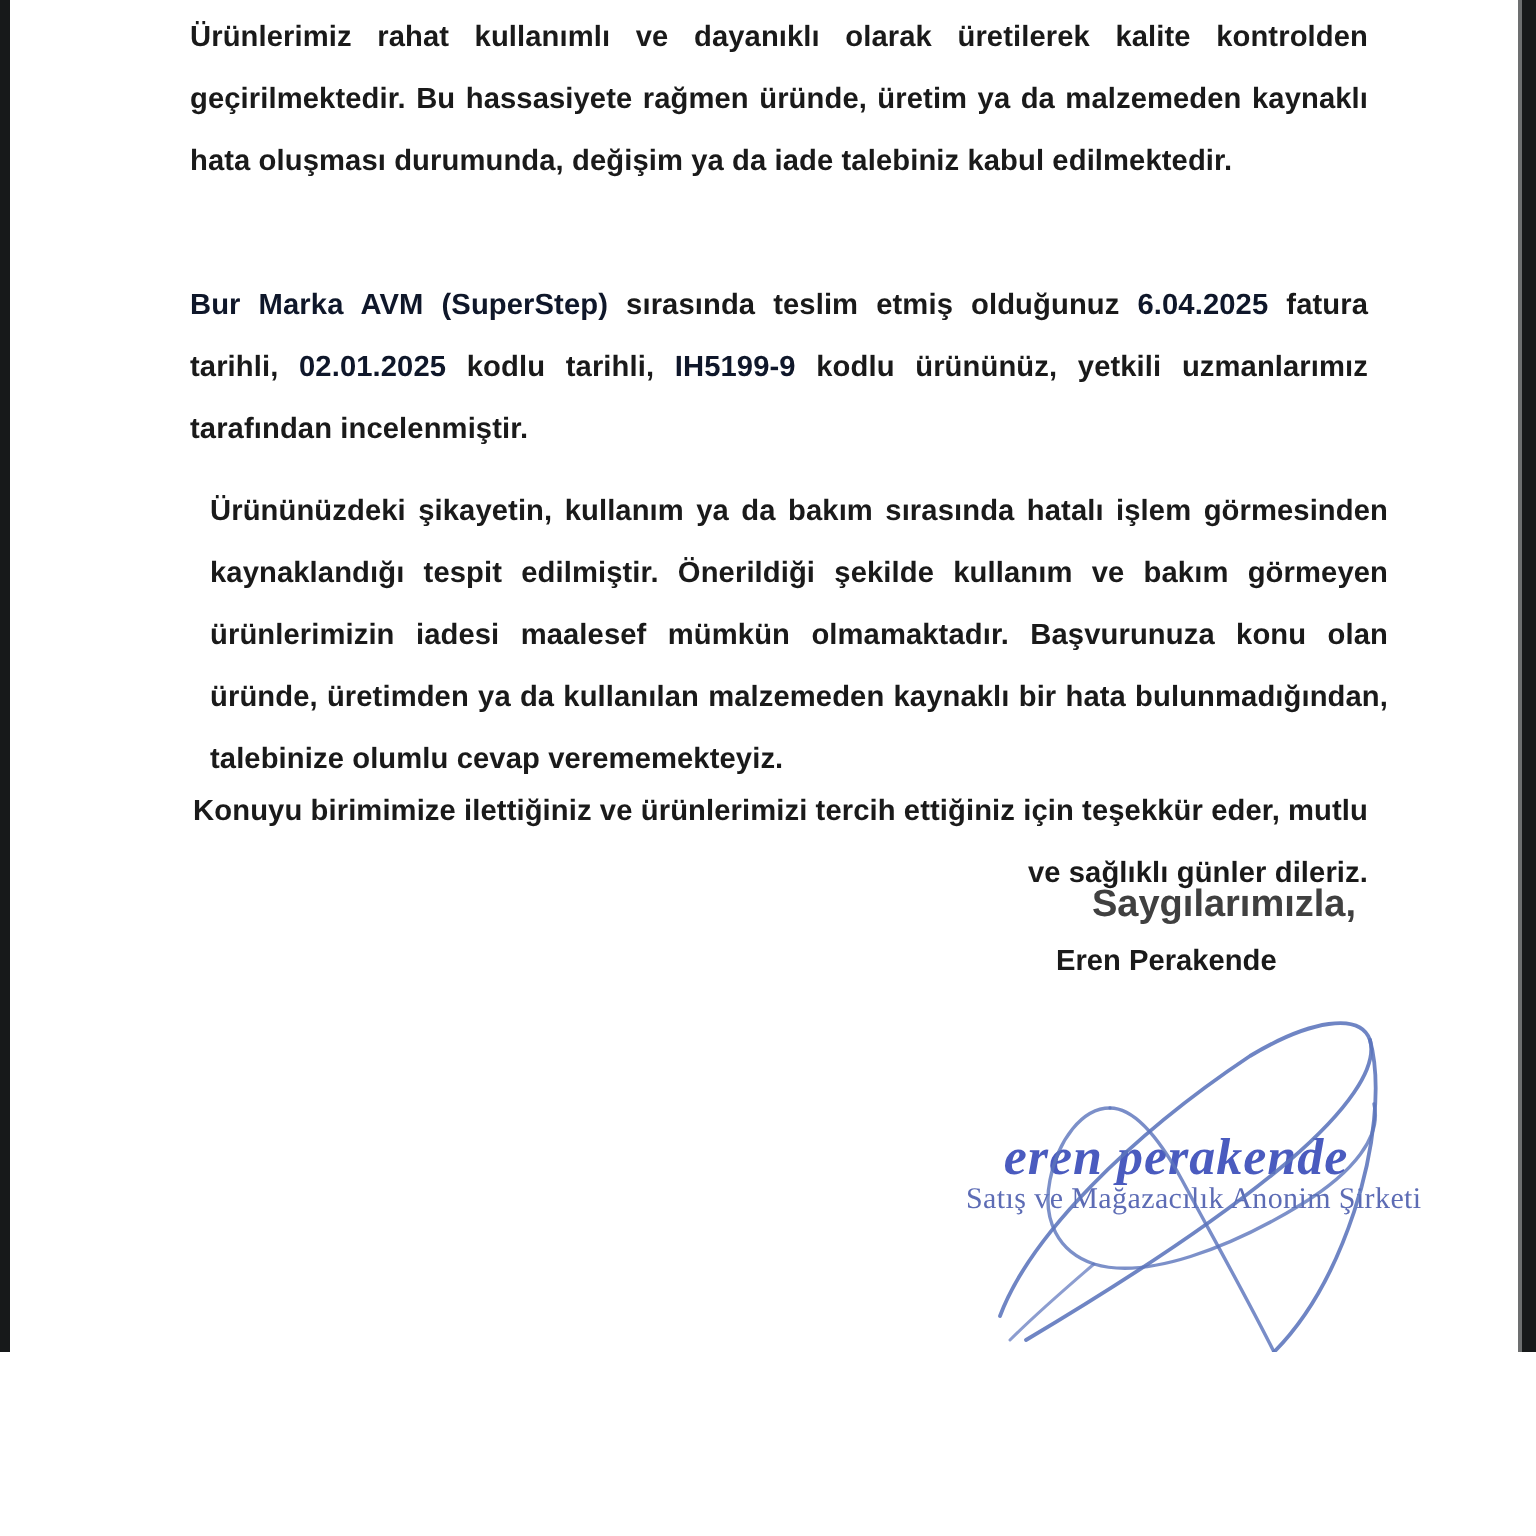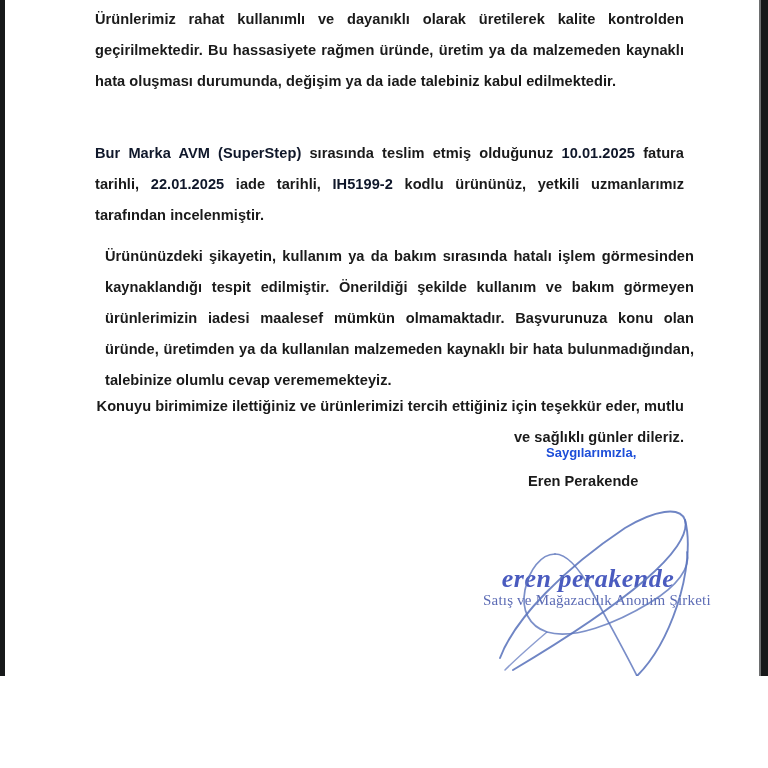--- a/index.html
+++ b/index.html
@@ -65,23 +65,23 @@
   .sig-block {
     position: absolute;
     left: 528px;
     top: 443px;
     width: 200px;
     z-index: 20;
   }
   .sig-regards {
     margin: 0 0 8px 0;
     padding-left: 18px;
-    font-size: 13px;
+    font-size: 19px;
     font-weight: bold;
-    color: #1d4ed8;
+    color: #404040;
     line-height: 20px;
   }
   .sig-name, .sig-dept {
     margin: 0;
     font-size: 14.6px;
     font-weight: bold;
     color: #1a1a1a;
     line-height: 20px;
     white-space: nowrap;
   }
@@ -138,21 +138,21 @@
 <div class="page">
 
   <div class="edge edge-left"></div>
   <div class="edge-right-inner"></div>
   <div class="edge edge-right"></div>
 
   <div class="content">
 
     <p class="para p1">Ürünlerimiz rahat kullanımlı ve dayanıklı olarak üretilerek kalite kontrolden geçirilmektedir. Bu hassasiyete rağmen üründe, üretim ya da malzemeden kaynaklı hata oluşması durumunda, değişim ya da iade talebiniz kabul edilmektedir.</p>
 
-    <p class="para p2"><span class="red">Bur Marka AVM (SuperStep)</span><span> sırasında teslim etmiş olduğunuz </span><span class="red">10.01.2025</span><span>  fatura tarihli, </span><span class="red">22.01.2025</span><span> iade tarihli, </span><span class="red">IH5199-2</span><span> kodlu ürününüz, yetkili uzmanlarımız tarafından incelenmiştir.</span></p>
+    <p class="para p2"><span class="red">Bur Marka AVM (SuperStep)</span><span> sırasında teslim etmiş olduğunuz </span><span class="red">6.04.2025</span><span>  fatura tarihli, </span><span class="red">02.01.2025</span><span> kodlu tarihli, </span><span class="red">IH5199-9</span><span> kodlu ürününüz, yetkili uzmanlarımız tarafından incelenmiştir.</span></p>
 
     <p class="para p3">Ürününüzdeki şikayetin, kullanım ya da bakım sırasında hatalı işlem görmesinden kaynaklandığı tespit edilmiştir. Önerildiği şekilde kullanım ve bakım görmeyen ürünlerimizin iadesi maalesef mümkün olmamaktadır. Başvurunuza konu olan üründe, üretimden ya da kullanılan malzemeden kaynaklı bir hata bulunmadığından, talebinize olumlu cevap verememekteyiz.</p>
 
     <p class="para p4">Konuyu birimimize ilettiğiniz ve ürünlerimizi tercih ettiğiniz için teşekkür eder, mutlu ve sağlıklı günler dileriz.</p>
 
   </div>
 
   <div class="sig-block">
     <p class="sig-regards">Saygılarımızla,</p>
     <p class="sig-name">Eren Perakende</p>

